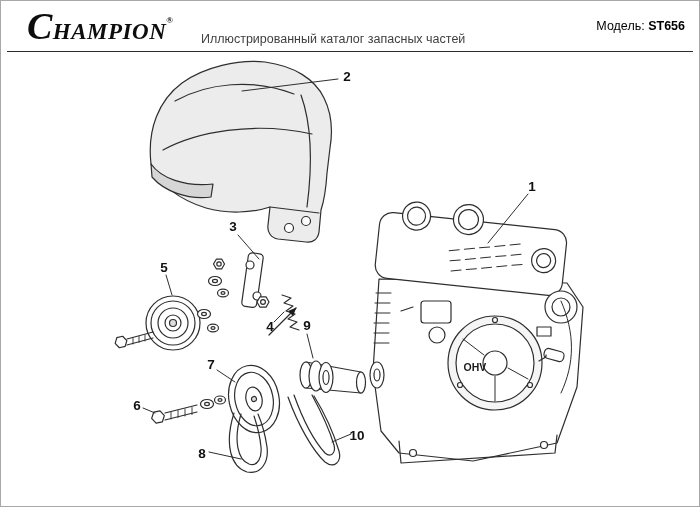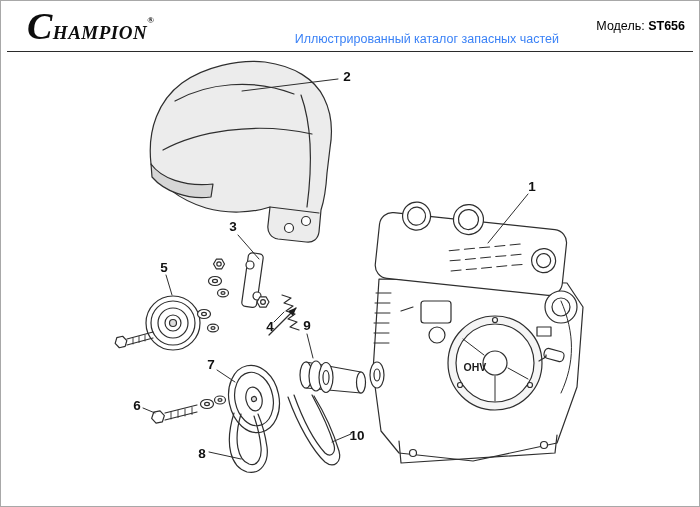--- a/index.html
+++ b/index.html
@@ -1,25 +1,25 @@
 <!DOCTYPE html>
 <html><head>
 <meta charset="utf-8">
 <style>
   html,body{margin:0;padding:0;background:#fff;}
   .page{position:relative;width:700px;height:507px;box-sizing:border-box;border:1px solid #a8a8a8;
         background:#fff;font-family:"Liberation Sans",sans-serif;overflow:hidden;}
   .logo{position:absolute;left:26px;top:6px;width:195px;}
   .brand{font-family:"Liberation Serif",serif;font-style:italic;font-weight:bold;color:#0d0d0d;line-height:1;}
-  .brand .brand-text{display:inline-block;font-size:19px;letter-spacing:.5px;}
+  .brand .brand-text{display:inline-block;font-size:23px;letter-spacing:.5px;}
   .brand .brand-text::first-letter{font-size:38px;}
   .brand sup{font-size:9px;vertical-align:16px;font-style:normal;}
   .tagline{font-family:"Liberation Serif",serif;font-style:italic;font-weight:bold;font-size:14px;
            color:#8a7300;text-align:right;margin-top:-3px;padding-right:6px;}
-  .subtitle{position:absolute;left:200px;right:140px;top:31px;text-align:right;font-size:12.5px;color:#3b82f6;}
+  .subtitle{position:absolute;left:200px;right:140px;top:31px;text-align:left;font-size:12.5px;color:#404040;}
   .model{position:absolute;right:14px;top:18px;font-size:12.5px;color:#000;white-space:nowrap;}
   .model .model-value{font-weight:bold;}
   .divider{position:absolute;left:6px;right:6px;top:50px;border-top:1.4px solid #2b2b2b;}
   svg.diagram{position:absolute;left:0;top:52px;}
 </style>
 </head>
 <body>
 
 <div class="page">
 

